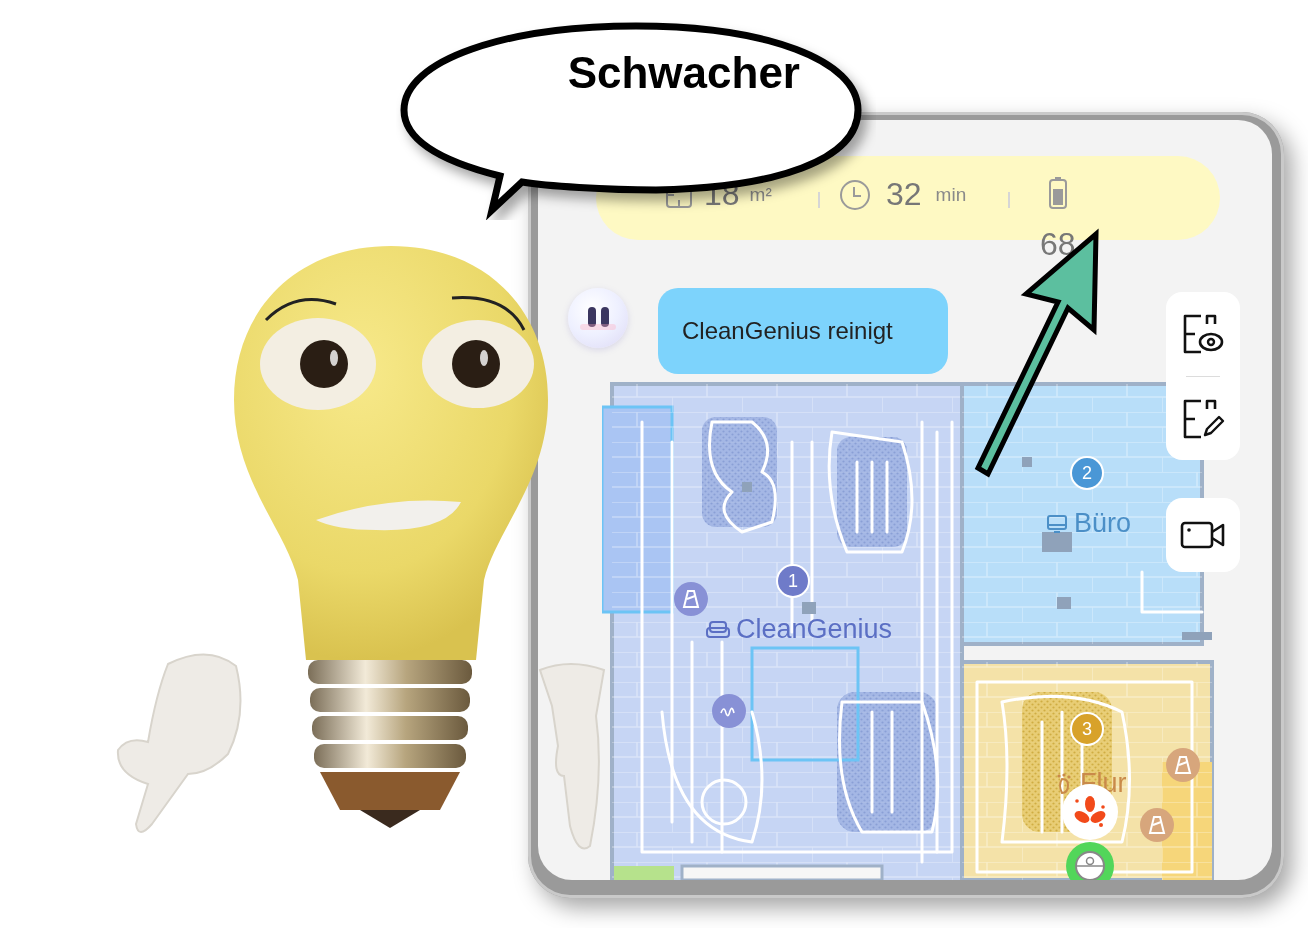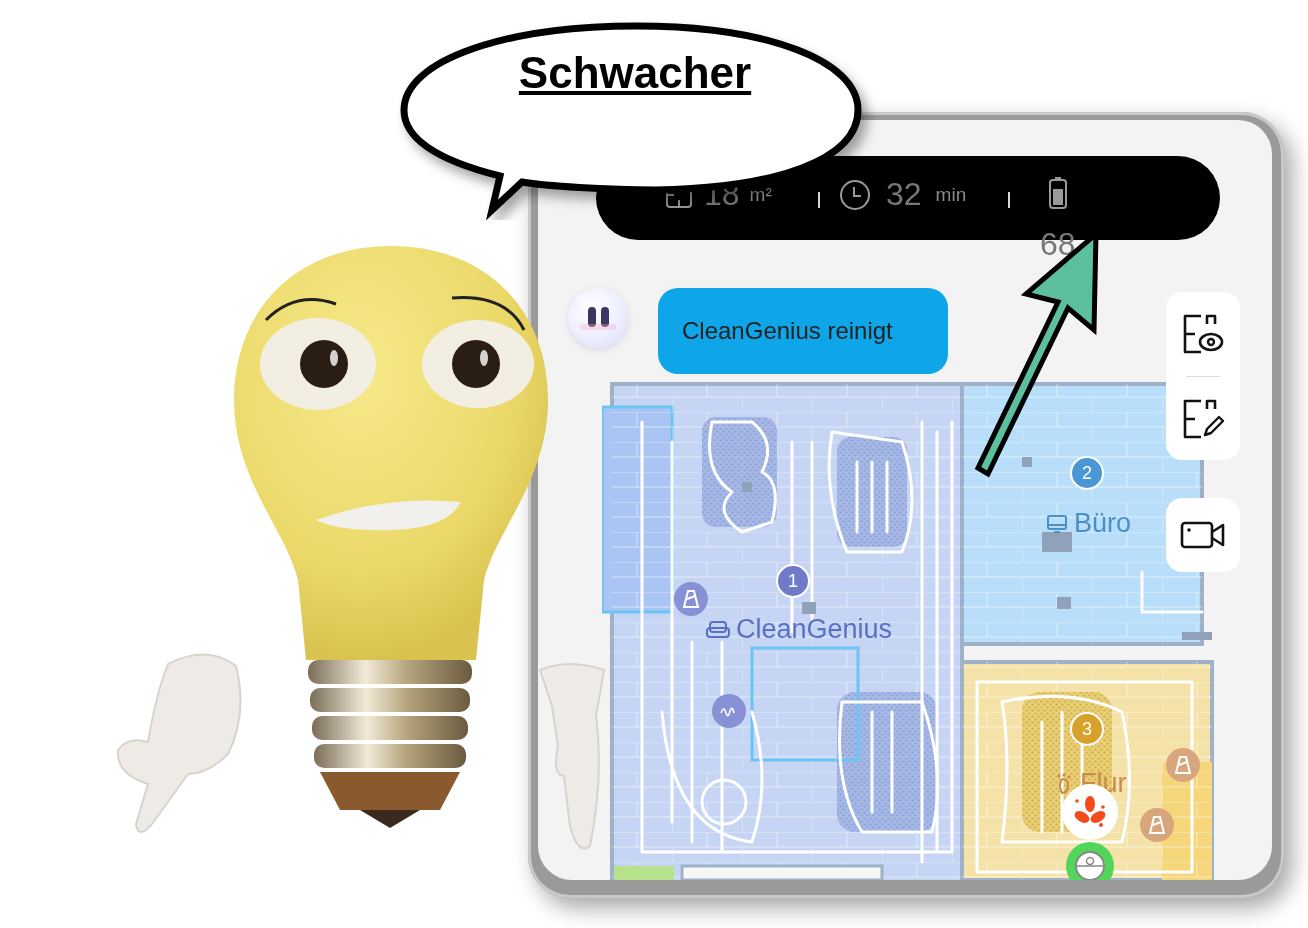--- a/index.html
+++ b/index.html
@@ -2,37 +2,37 @@
 <html><head>
 <meta charset="utf-8">
 <style>
   html,body{margin:0;padding:0;}
   body{width:1308px;height:928px;background:#ffffff;position:relative;overflow:hidden;font-family:"Liberation Sans",sans-serif;}
   .abs{position:absolute;}
   
   .phone{left:528px;top:112px;width:756px;height:786px;border-radius:42px;background:#9a9a9a;
          box-shadow:8px 10px 22px rgba(0,0,0,0.35), inset 0 0 0 3px #c9c9c9;}
   .screen{left:538px;top:120px;width:734px;height:760px;border-radius:34px;background:#f3f3f3;overflow:hidden;}
-  .stats{left:58px;top:36px;width:624px;height:84px;border-radius:42px;background:#000000;}
+  .stats{left:58px;top:36px;width:624px;height:84px;border-radius:42px;background:#fef9c3;}
   .stat-num{font-size:32px;color:#777;font-weight:500;}
   .stat-unit{font-size:19px;color:#8a8a8a;}
   .sep{width:2px;height:16px;background:#d6d6d6;}
   .genie{left:30px;top:168px;width:60px;height:60px;border-radius:50%;
          background:radial-gradient(circle at 40% 35%,#ffffff 0%,#eef0ff 50%,#dcd8f4 100%);
          box-shadow:0 2px 6px rgba(140,130,200,0.25);}
   .eye{position:absolute;width:8px;height:20px;border-radius:5px;background:#3b3660;top:19px;}
-  .bubble-msg{left:120px;top:168px;width:290px;height:86px;border-radius:20px;background:#0ea5e9;
+  .bubble-msg{left:120px;top:168px;width:290px;height:86px;border-radius:20px;background:#7dd3fc;
               font-size:24px;color:#222;display:flex;align-items:center;padding-left:24px;box-sizing:border-box;}
   .side-card{background:#fff;border-radius:16px;}
   .map{left:64px;top:262px;width:670px;height:498px;}
   .room-label{font-size:27px;display:flex;align-items:center;gap:6px;}
   .pin{width:30px;height:30px;border-radius:50%;color:#fff;font-size:18px;display:flex;align-items:center;justify-content:center;border:2px solid #fff;}
   .cone{width:34px;height:34px;border-radius:50%;display:flex;align-items:center;justify-content:center;}
   
-  .speech-text{font-size:44px;font-weight:bold;color:#000;text-align:center;line-height:50px;text-decoration:underline;}
+  .speech-text{font-size:44px;font-weight:bold;color:#000;text-align:right;line-height:50px;}
 </style>
 </head>
 <body>
 
 <div class="abs phone"></div>
 <div class="abs screen">
 
   <div class="abs stats">
     <div style="position:absolute;left:68px;top:20px;display:flex;align-items:center;gap:10px;">
       <svg width="30" height="30" viewBox="0 0 30 30">

